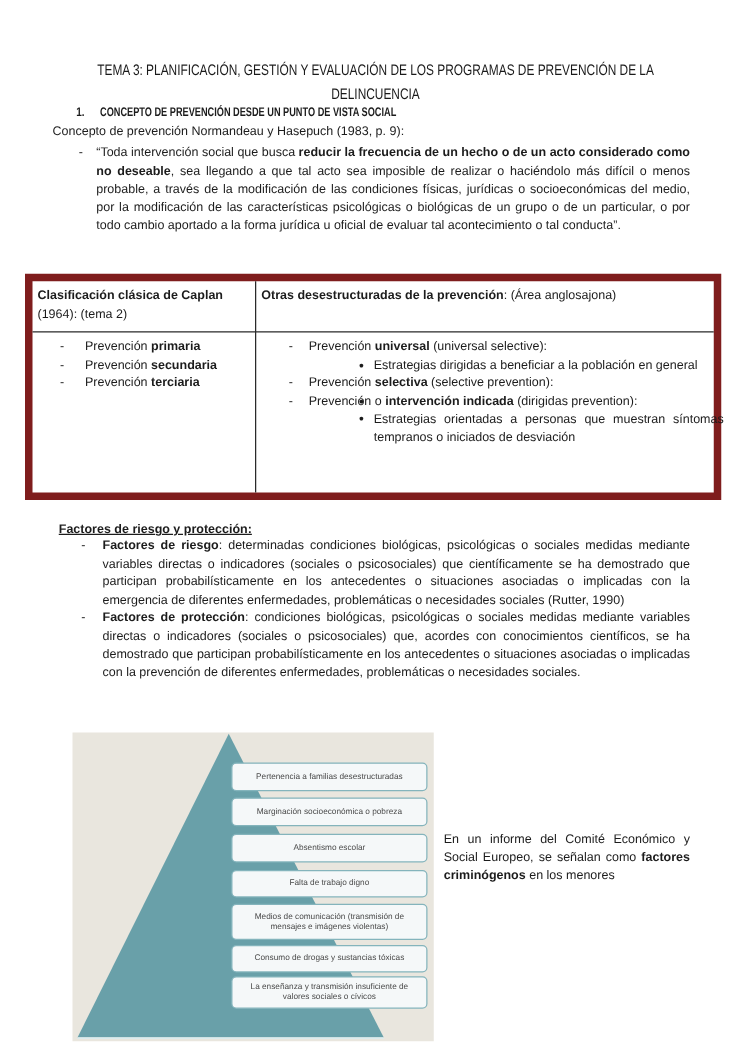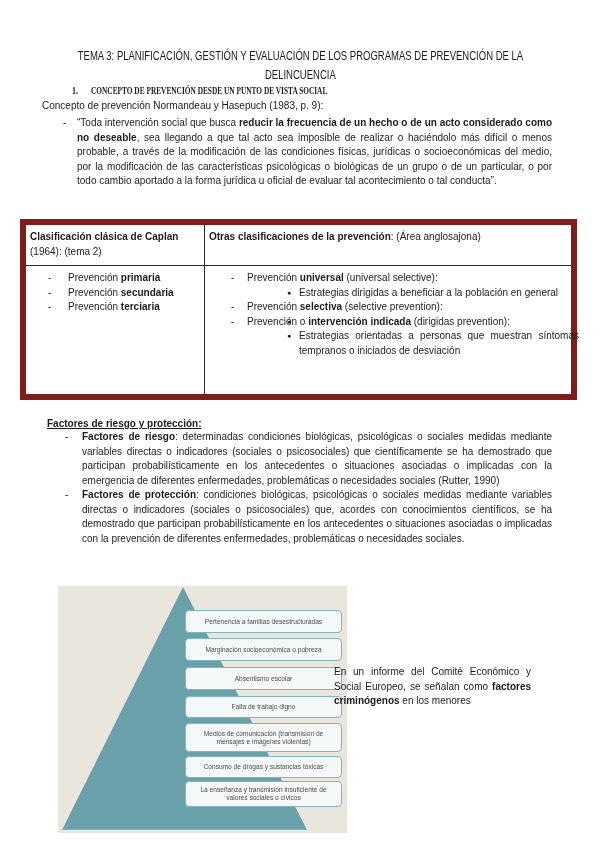--- a/index.html
+++ b/index.html
@@ -4,21 +4,21 @@
 <style>
   html, body { margin: 0; padding: 0; }
   body {
     width: 600px; height: 848px; position: relative; overflow: hidden;
     background: #ffffff; color: #1c1c1c;
     font-family: "Liberation Sans", sans-serif; font-size: 10px;
   }
   .abs { position: absolute; }
   .title-wrap { left: -100px; width: 800px; text-align: center; line-height: 18px; font-size: 12.2px; color: #1a1a1a; }
   .title-wrap span { display: inline-block; transform: scaleX(0.78); transform-origin: center; white-space: nowrap; }
-  .sec-head { left: 72px; top: 84px; line-height: 14px; font-weight: bold; font-size: 10px; white-space: nowrap; font-family: Liberation Serif, serif; }
+  .sec-head { left: 61px; top: 84px; line-height: 14px; font-weight: bold; font-size: 10px; white-space: nowrap; }
   .sec-head .num { display: inline-block; width: 19px; transform: scaleX(0.8); transform-origin: left; }
   .sec-head .txt { display: inline-block; transform: scaleX(0.735); transform-origin: left; }
   .intro { left: 42px; top: 99px; line-height: 14px; white-space: nowrap; }
   .quote { left: 63px; top: 116px; width: 489px; line-height: 14.5px; }
   .item { position: relative; text-align: justify; }
   .marker { position: absolute; left: 0; top: 0; }
   .quote .item { padding-left: 14px; }
   b { font-weight: bold; }
 
   
@@ -44,21 +44,21 @@
 
   
   .figure { left: 58px; top: 586px; width: 289px; height: 247px; background: #e9e6de; overflow: hidden; }
   .figure svg { position: absolute; left: 0; top: 0; }
   .fbox {
     position: absolute; left: 127px; width: 157px; box-sizing: border-box;
     background: #f5f8f9; border: 1.5px solid #84b4bc; border-radius: 4px;
     display: flex; align-items: center; justify-content: center; text-align: center;
     font-size: 6.6px; line-height: 8px; color: #4a4a4a; padding: 0 4px;
   }
-  .caption { left: 334px; top: 665px; width: 197px; line-height: 14.5px; text-align: justify; }
+  .caption { left: 355px; top: 665px; width: 197px; line-height: 14.5px; text-align: justify; }
 </style>
 </head>
 <body>
 
 <div class="abs title-wrap" style="top:47px">
   <span>TEMA 3: PLANIFICACIÓN, GESTIÓN Y EVALUACIÓN DE LOS PROGRAMAS DE PREVENCIÓN DE LA</span>
 </div>
 <div class="abs title-wrap" style="top:66px">
   <span>DELINCUENCIA</span>
 </div>
@@ -77,21 +77,21 @@
 </div>
 
 <div class="abs doc-table">
   <div class="col-div"></div>
   <div class="row-div"></div>
 
   <div class="cell h1">
     <b>Clasificación clásica de Caplan</b><span> (1964): (tema 2)</span>
   </div>
   <div class="cell h2">
-    <b>Otras clasificaciones de la prevención</b><span>: (Área anglosajona)</span>
+    <b>Otras desestructuradas de la prevención</b><span>: (Área anglosajona)</span>
   </div>
 
   <div class="cell b1">
     <div class="item">
       <span class="marker">-</span>
       <span>Prevención </span><b>primaria</b>
     </div>
     <div class="item">
       <span class="marker">-</span>
       <span>Prevención </span><b>secundaria</b>

